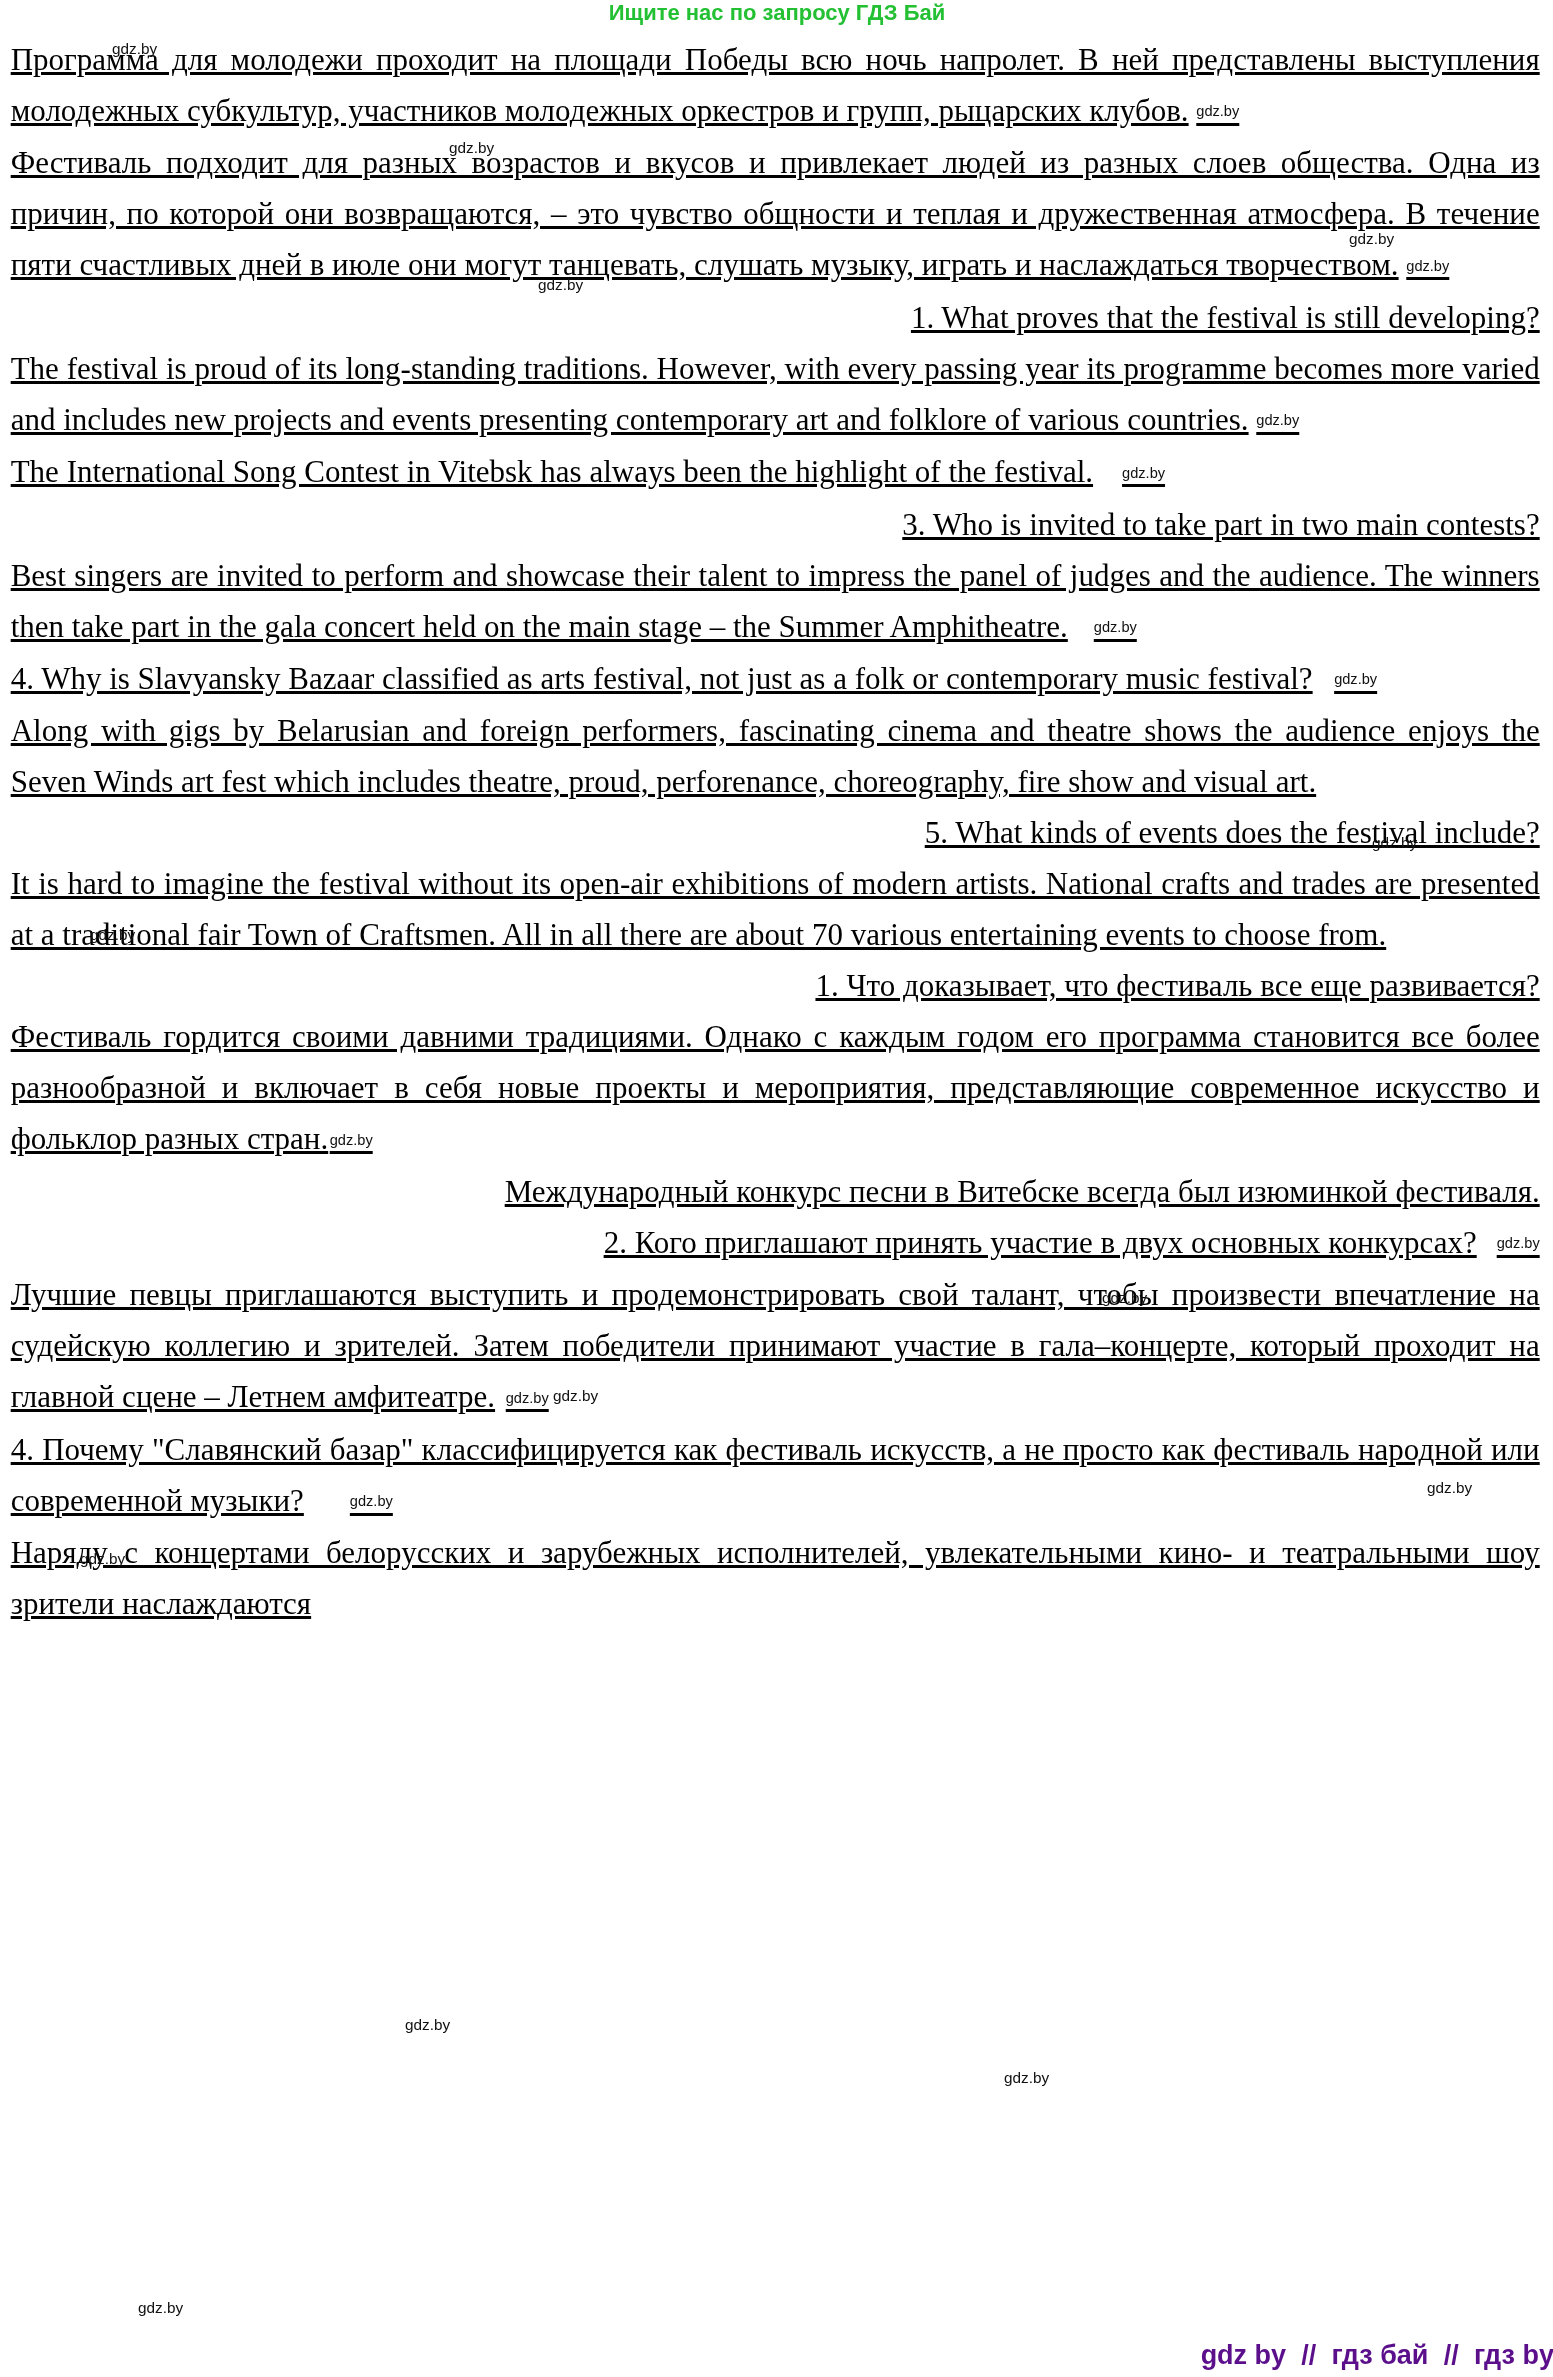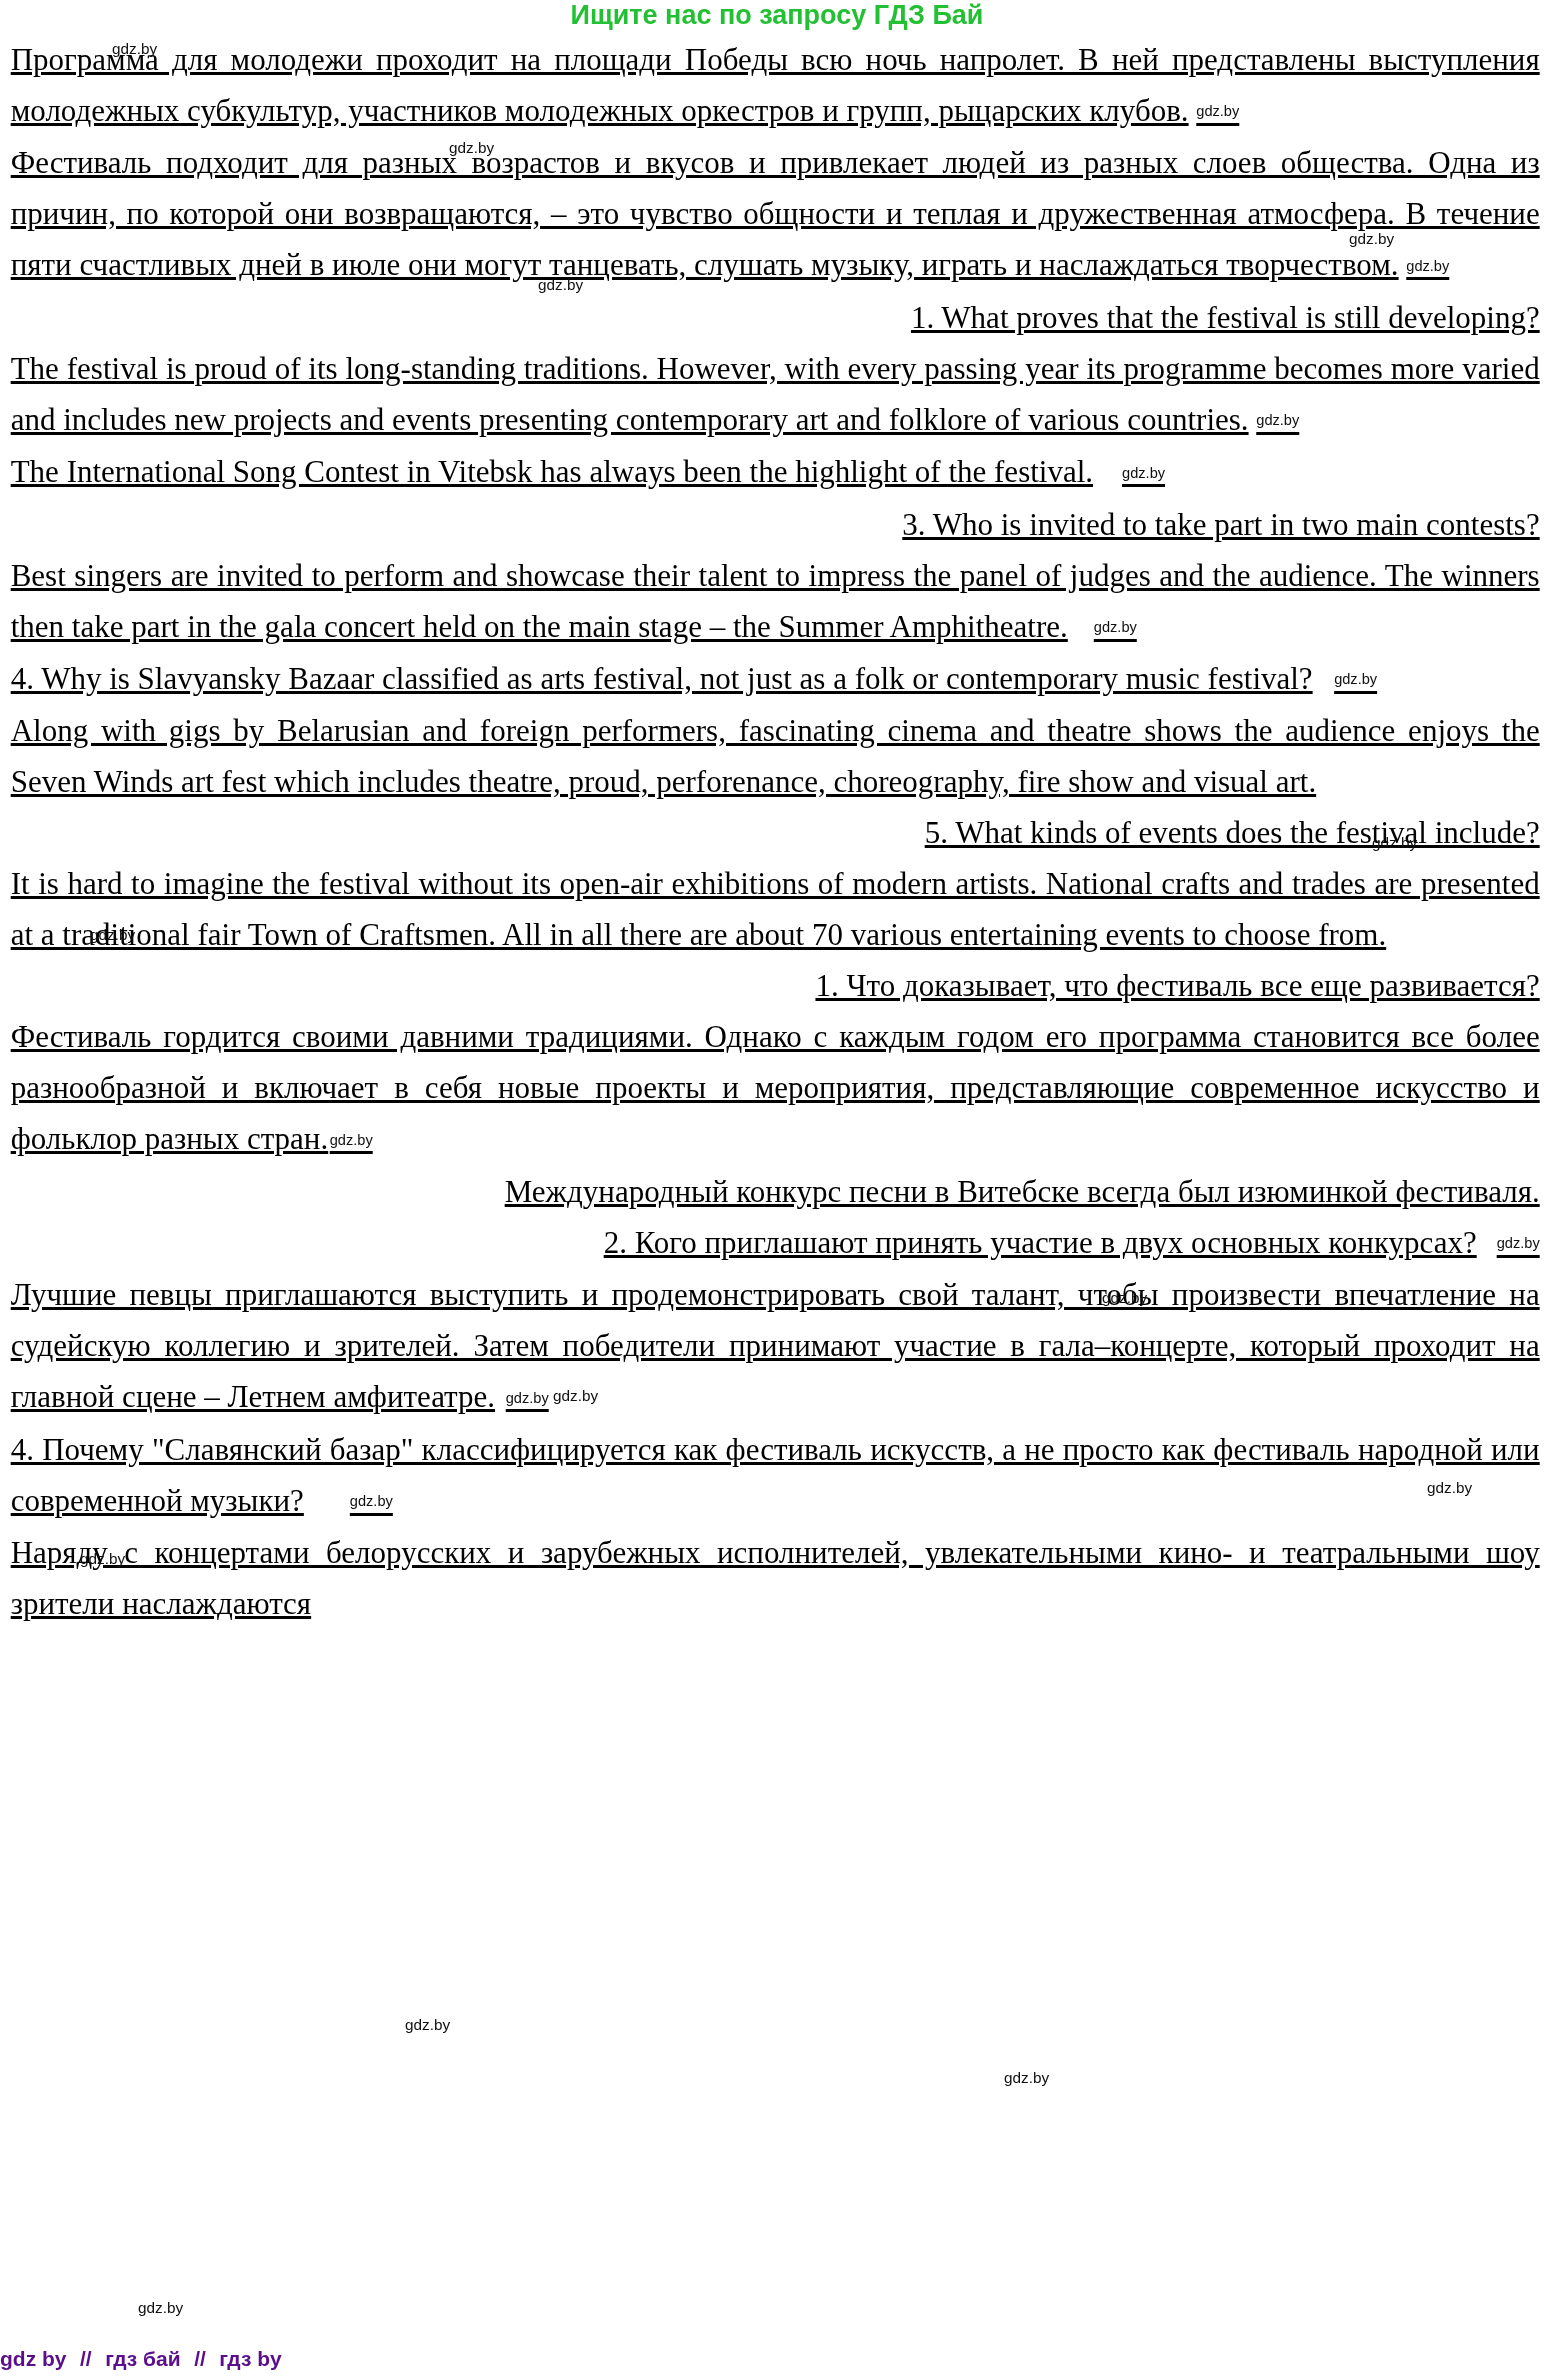--- a/index.html
+++ b/index.html
@@ -16,21 +16,21 @@
   }
 
   
   .promo-banner {
     position: absolute;
     top: 0px;
     left: 0;
     width: 100%;
     text-align: center;
     font-family: "Liberation Sans", sans-serif;
-    font-size: 27px;
+    font-size: 22px;
     font-weight: bold;
     color: #22c032;
     letter-spacing: 0px;
     white-space: nowrap;
   }
 
   
   .doc-body {
     position: absolute;
     top: 34px;
@@ -70,23 +70,23 @@
     white-space: nowrap;
     pointer-events: none;
   }
 
   
   .footer-links {
     position: absolute;
     bottom: 6.1px;
     left: 0;
     width: 100%;
-    text-align: left;
+    text-align: right;
     font-family: "Liberation Sans", sans-serif;
-    font-size: 21px;
+    font-size: 27px;
     font-weight: bold;
     color: #5b0f8b;
     white-space: nowrap;
   }
   .footer-links .sep { padding: 0 7.7px; }
 </style>
 </head>
 <body>
 
 <div class="promo-banner">Ищите нас по запросу ГДЗ Бай</div>

